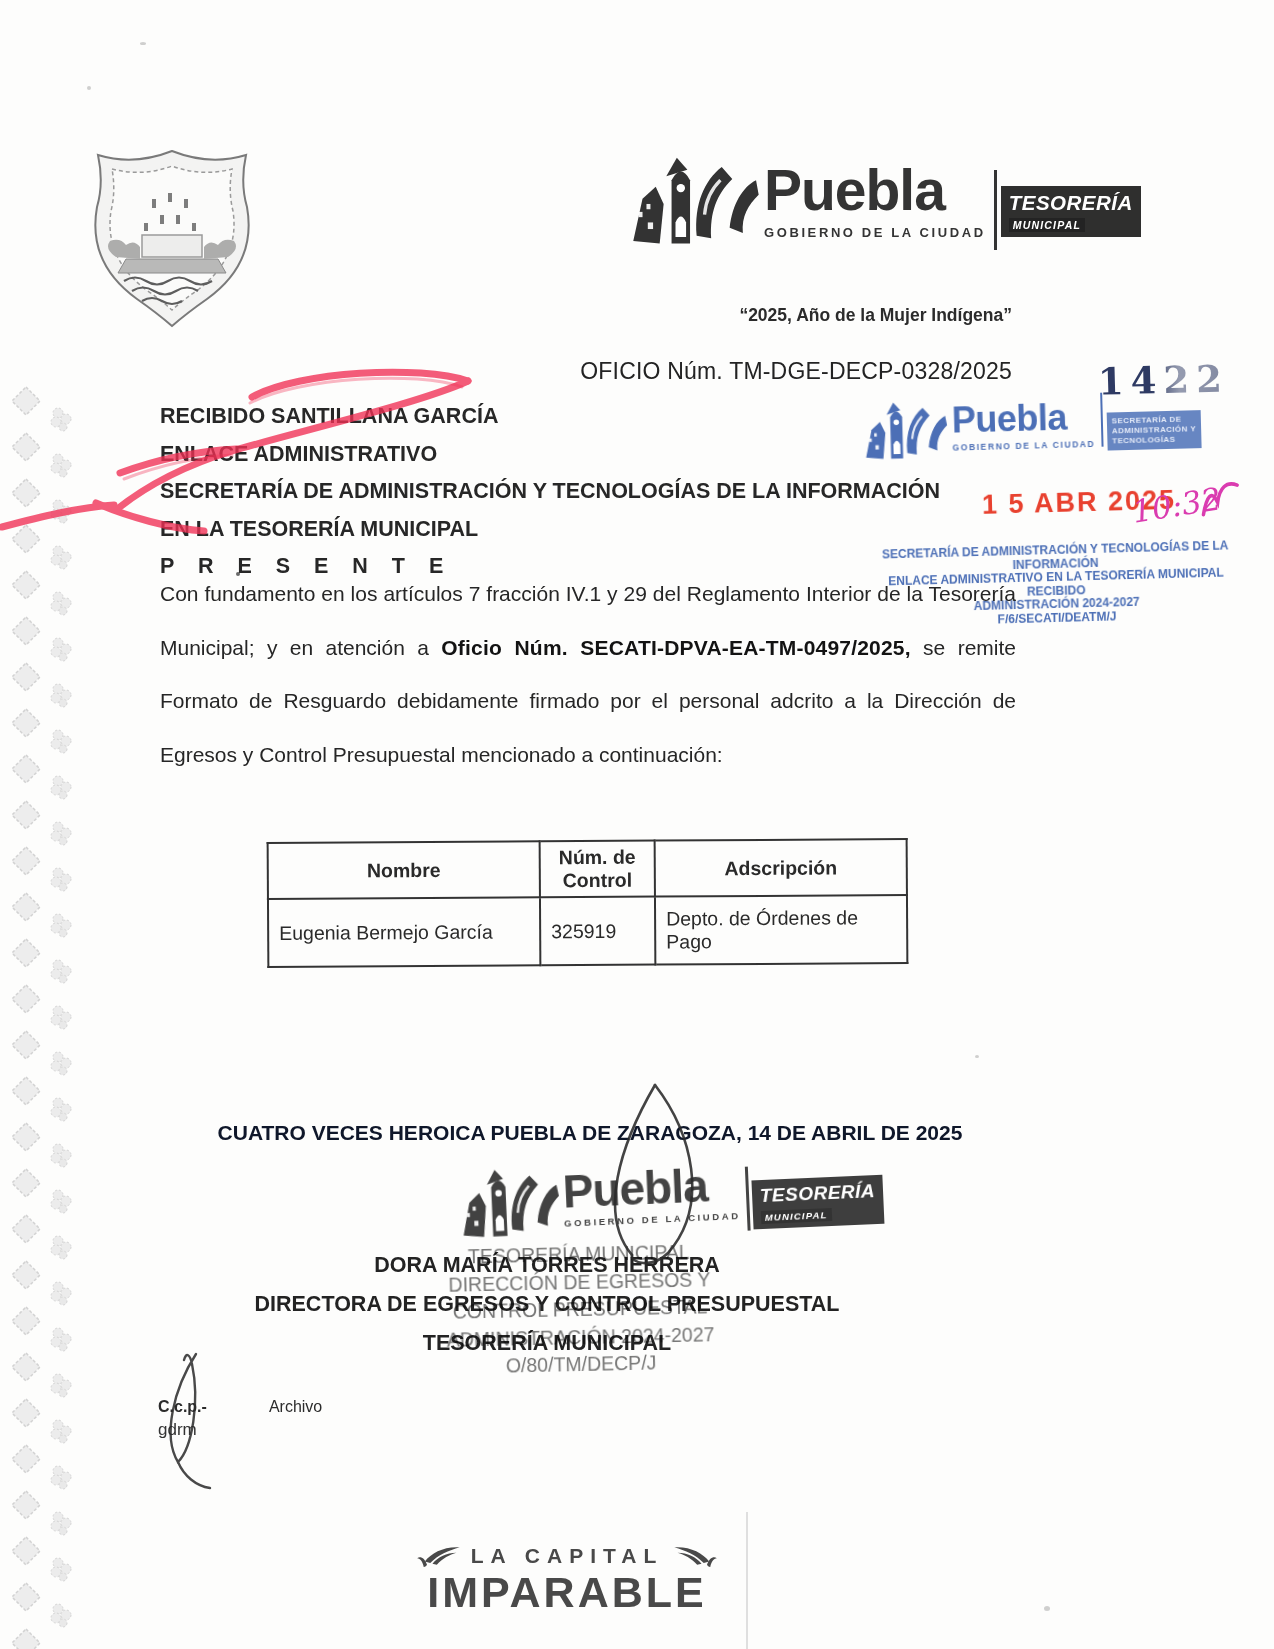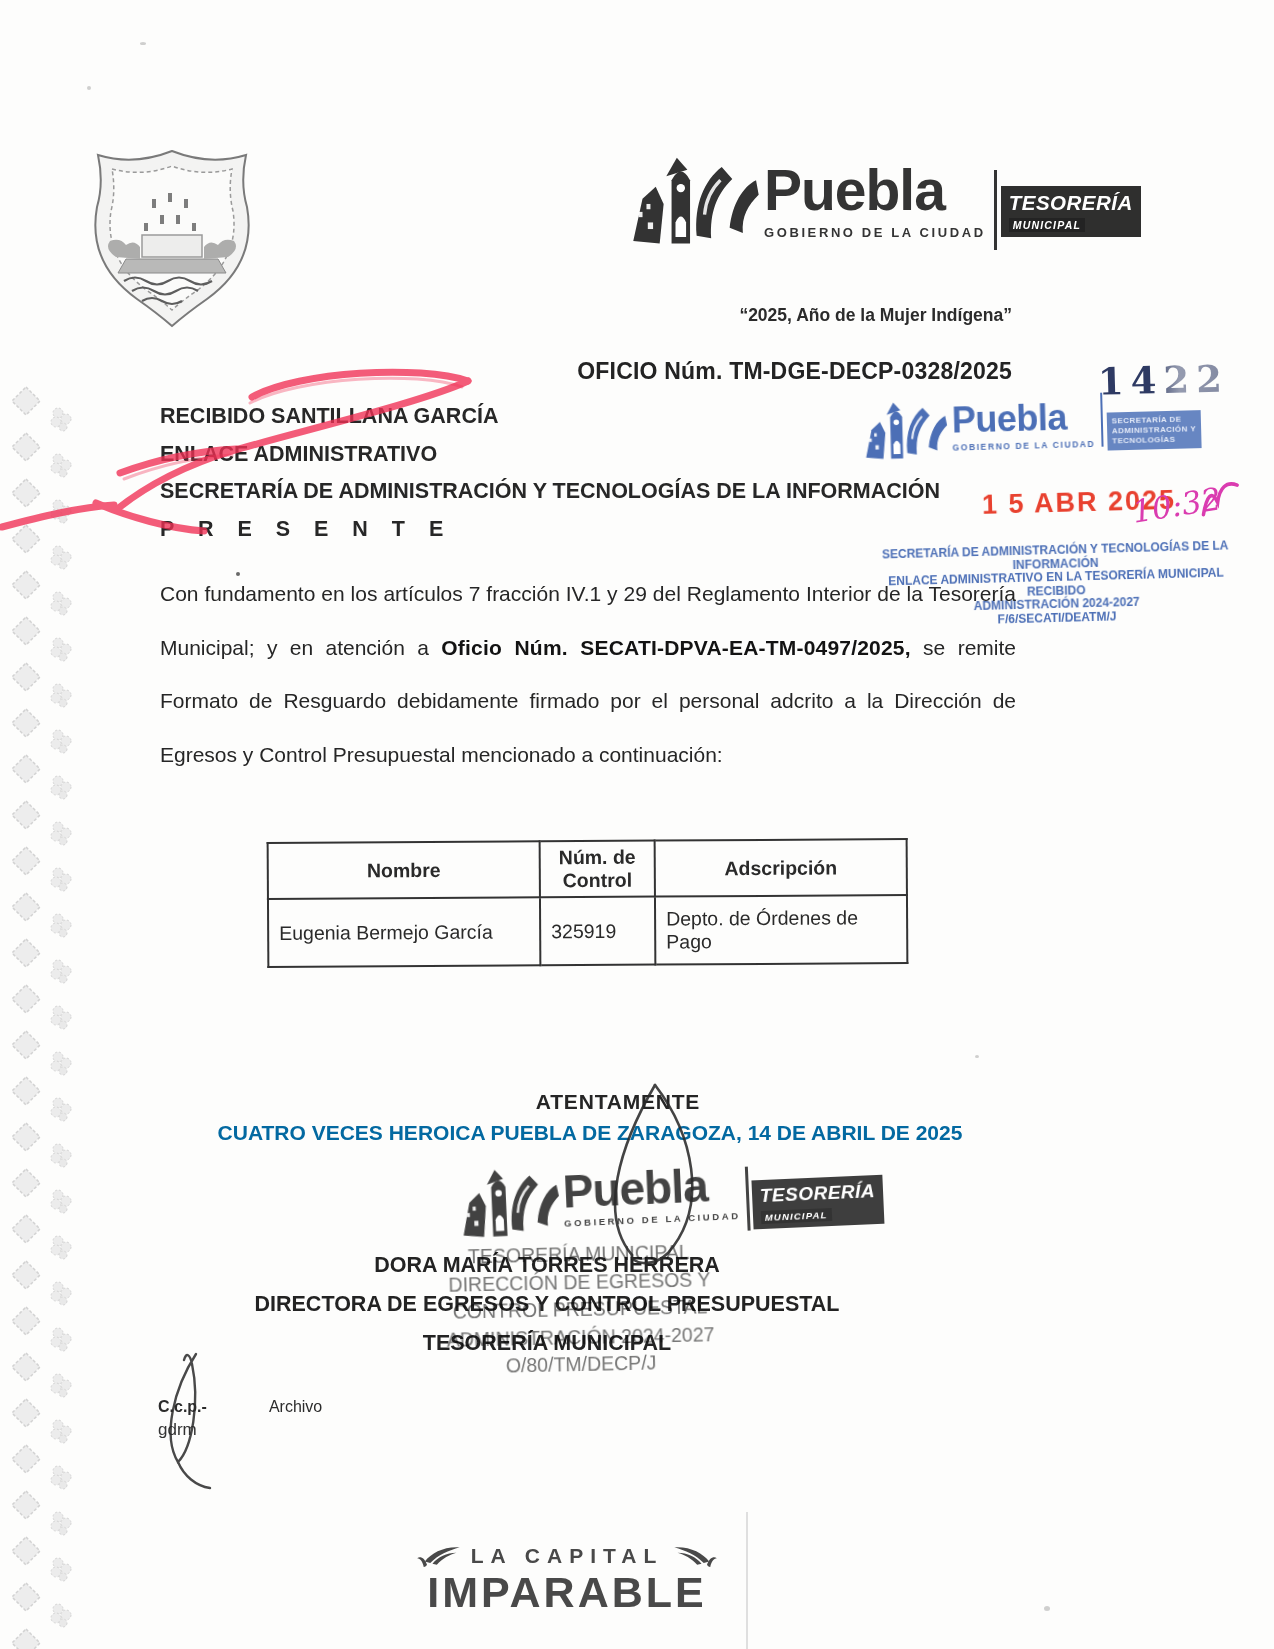--- a/index.html
+++ b/index.html
@@ -12,21 +12,21 @@
   .sky{color:#2d2d2d;}
   .brand-word{font-size:57px;font-weight:700;letter-spacing:-1px;color:#2e2e2e;line-height:1;}
   .brand-tag{font-size:13px;font-weight:700;letter-spacing:2.6px;color:#2e2e2e;margin-top:6px;}
   .brand-bar{width:3px;background:#2e2e2e;}
   .brand-badge{background:#282828;color:#fff;padding:5px 8px 4px 8px;}
   .badge-top{font-size:20.5px;font-weight:800;letter-spacing:.5px;font-style:italic;}
   .badge-bottom{font-size:10.5px;font-weight:700;letter-spacing:1.2px;background:#1d1d1d;display:inline-block;padding:1px 4px;margin-top:2px;font-style:italic;}
   .grain{filter:blur(.3px) contrast(1.05);opacity:.95;}
 
   .quote{font-size:17.5px;font-weight:700;color:#2b2b2b;text-align:right;}
-  .oficio{font-size:23px;font-weight:700;color:#232323;text-align:right;letter-spacing:.2px;}
+  .oficio{font-size:23px;font-weight:400;color:#232323;text-align:right;letter-spacing:.2px;}
   .folio{font-family:"DejaVu Serif", serif;font-weight:700;font-size:37px;letter-spacing:7px;
          transform:rotate(-1.5deg);
          background:linear-gradient(90deg,#2e3a63 0 40%,rgba(46,58,99,.5) 62%,rgba(46,58,99,.6));
          -webkit-background-clip:text;background-clip:text;color:transparent;}
 
   
   .recipient div{font-size:21.5px;font-weight:700;color:#272727;line-height:37.5px;white-space:nowrap;}
   .recipient .r-present{font-weight:600;letter-spacing:9px;}
   .dot{width:4px;height:4px;border-radius:50%;background:#444;opacity:.8;}
 
@@ -51,21 +51,21 @@
   .tbl th,.tbl td{border:2px solid #333;font-size:19.5px;color:#2a2a2a;}
   .tbl th{font-weight:700;height:50px;padding:2px 10px;}
   .tbl td{height:62px;padding:2px 10px;}
   .tbl .c0{width:250px;text-align:left;}
   .tbl .c1{width:93px;text-align:left;}
   .tbl .c2{width:230px;text-align:left;}
   .tbl th.c0,.tbl th.c1,.tbl th.c2{text-align:center;line-height:23px;}
 
   .farewell{font-size:21px;color:#262626;}
   .atent{width:400px;text-align:center;font-size:21px;font-weight:700;letter-spacing:.8px;color:#252525;}
-  .citydate{width:860px;text-align:center;font-size:21px;font-weight:700;color:#0369a1;}
+  .citydate{width:860px;text-align:center;font-size:21px;font-weight:700;color:#0f172a;}
 
   
   .sigstamp{transform:rotate(-2.5deg);opacity:.88;filter:blur(.3px) contrast(1.05);}
   .sigstamp .brand-word{font-size:46px;}
   .sigstamp .brand-tag{font-size:9.5px;margin-top:3px;}
   .sigstamp .badge-top{font-size:19px;}
   .sigstamp .badge-bottom{font-size:9.5px;}
   .graystamp{width:360px;text-align:center;font-size:19.5px;line-height:27.5px;color:#5e5e5e;
              opacity:.85;transform:rotate(-1.2deg);mix-blend-mode:multiply;}
   .signer{width:660px;text-align:center;}
@@ -194,20 +194,21 @@
   </div>
 
   <div class="quote abs" style="left:612px;top:305px;width:400px">“2025, Año de la Mujer Indígena”</div>
   <div class="oficio abs" style="left:400px;top:358px;width:612px">OFICIO Núm. TM-DGE-DECP-0328/2025</div>
   <div class="folio abs" style="left:1098px;top:358px">1422</div>
 
   <div class="recipient abs" style="left:160px;top:398px">
     <div>RECIBIDO SANTILLANA GARCÍA</div>
     <div>ENLACE ADMINISTRATIVO</div>
     <div>SECRETARÍA DE ADMINISTRACIÓN Y TECNOLOGÍAS DE LA INFORMACIÓN</div>
+    <div>EN LA TESORERÍA MUNICIPAL</div>
     <div class="r-present">P R E S E N T E</div>
   </div>
   <div class="dot abs" style="left:236px;top:572px"></div>
 
   <svg class="abs" style="left:0;top:355px" width="560" height="200">
     <g stroke="#f13055" stroke-width="7" fill="none" stroke-linecap="round" opacity=".78">
       <path d="M252 42 C300 16 420 10 468 26"></path>
       <path d="M468 26 C420 48 300 76 232 96 C180 112 142 134 116 155"></path>
       <path d="M120 118 C158 104 200 96 236 94"></path>
       <path d="M2 172 C40 162 80 152 114 150"></path>
@@ -263,21 +264,20 @@
     <tbody>
       <tr>
         <td class="c0">Eugenia Bermejo García</td>
         <td class="c1">325919</td>
         <td class="c2">Depto. de Órdenes de Pago</td>
       </tr>
     </tbody>
   </table>
 
 
-  <div class="atent abs" style="left:418px;top:1090px">ATENTAMENTE</div>
   <div class="citydate abs" style="left:160px;top:1121px">CUATRO VECES HEROICA PUEBLA DE ZARAGOZA, 14 DE ABRIL DE 2025</div>
 
   <div class="brand abs sigstamp" style="left:458px;top:1152px">
     <svg class="sky" width="102" height="86" viewBox="0 0 100 70">
         <use href="#skyline"></use>
       </svg>
     <div style="margin-left:3px;margin-top:12px">
       <div class="brand-word">Puebla</div>
       <div class="brand-tag">GOBIERNO DE LA CIUDAD</div>
     </div>

